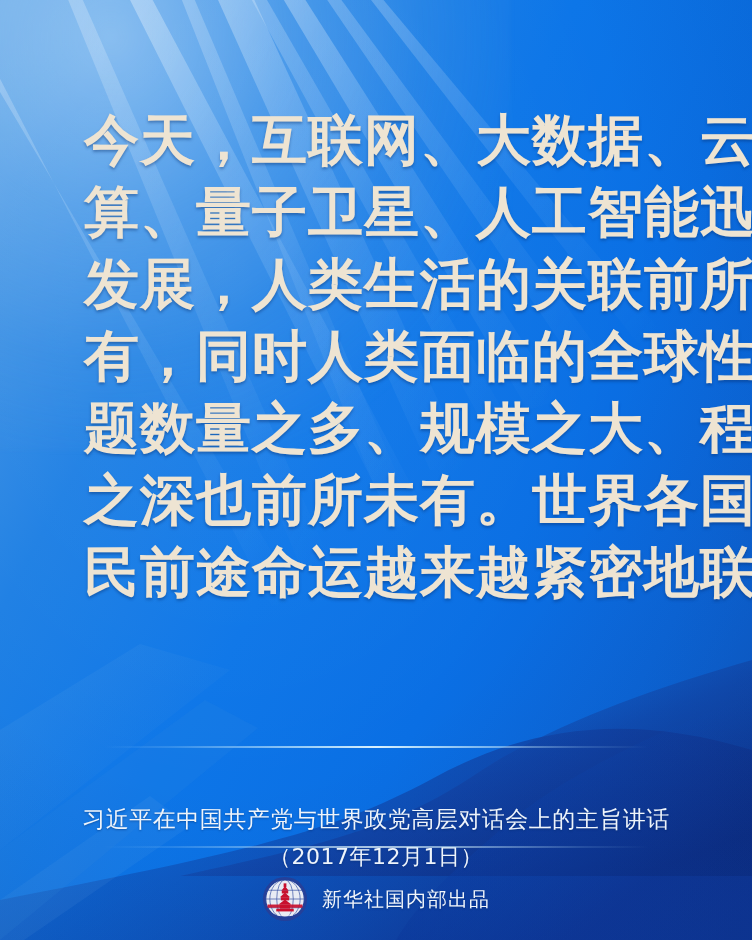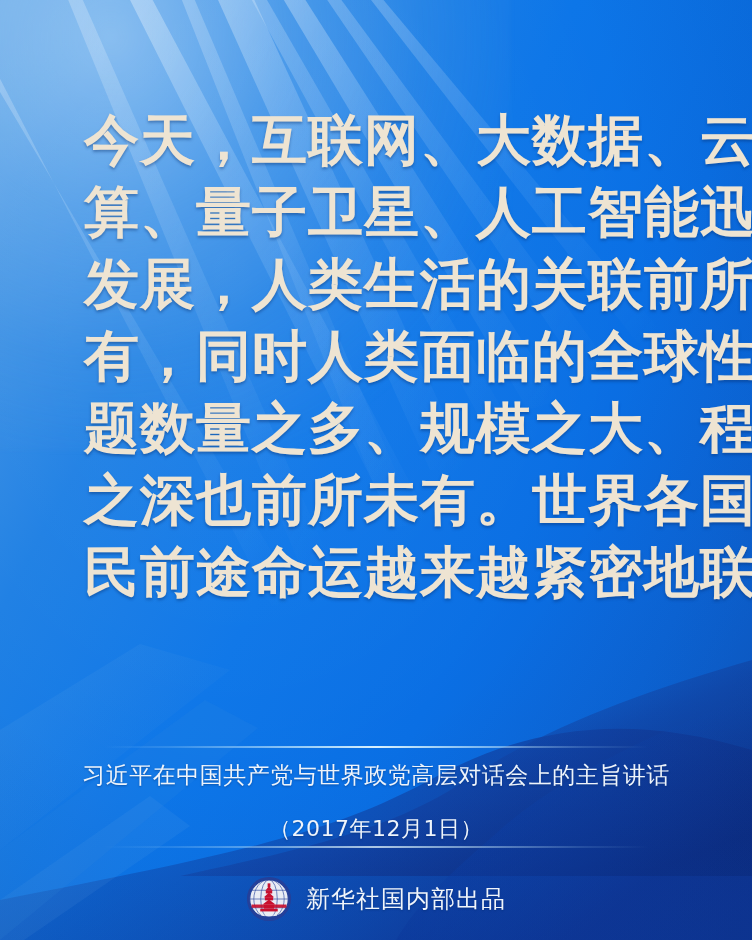--- a/index.html
+++ b/index.html
@@ -105,36 +105,35 @@
         rgba(180,225,255,0) 100%);
   }
   .divider-top { top: 746px; }
   .divider-bottom { top: 846px; opacity: 0.78; }
 
   
   .attrib {
     position: absolute;
     left: 0;
     right: 0;
-    top: 756px;
+    top: 800px;
     z-index: 6;
     text-align: center;
   }
   .attrib-line {
     font-family: "DejaVu Sans", "Liberation Sans", sans-serif;
     font-size: 23px;
     line-height: 38px;
     color: #eef4fb;
     letter-spacing: 0.5px;
     text-shadow: 0 1px 2px rgba(4,40,100,0.45);
   }
   .attrib-date {
     font-size: 22px;
     letter-spacing: 0.5px;
-    margin-top: 16px;
   }
 
   
   .footer {
     position: absolute;
     left: 0;
     right: 0;
     top: 876px;
     z-index: 6;
     display: flex;
@@ -142,21 +141,21 @@
     justify-content: center;
     gap: 14px;
   }
   .logo {
     width: 46px;
     height: 46px;
     flex: 0 0 46px;
   }
   .footer-text {
     font-family: "DejaVu Sans", "Liberation Sans", sans-serif;
-    font-size: 24px;
+    font-size: 20px;
     color: #f0f5fb;
     letter-spacing: 1px;
     text-shadow: 0 1px 2px rgba(4,40,100,0.45);
   }
 </style>
 </head>
 <body>
 
 <div id="poster">
 

